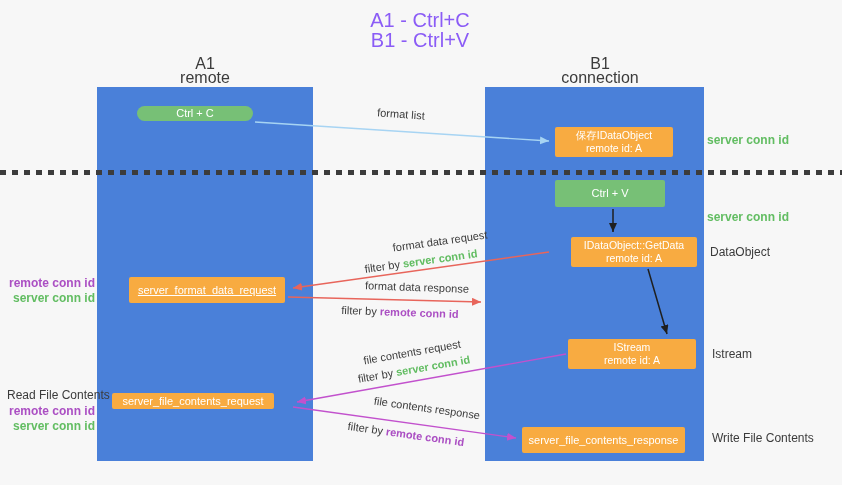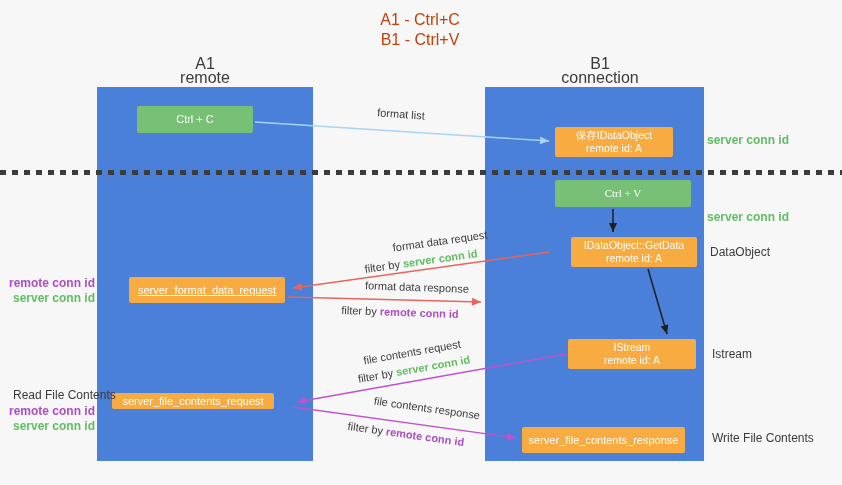--- a/index.html
+++ b/index.html
@@ -4,21 +4,21 @@
 <style>
   :root{
     --lane-blue:#4a80d9; --node-green:#77c076; --node-orange:#f8ab41;
     --arrow-light-blue:#a7d4f3; --arrow-red:#e8655b; --arrow-magenta:#c251cd;
     --text-green:#62bd62; --text-purple:#ab4fc3; --text-dark:#3b3b3b;
   }
   *{box-sizing:border-box;margin:0;padding:0;}
   body{font-family:"Liberation Sans",sans-serif;background:#f7f7f7;}
   .stage{position:relative;width:842px;height:485px;background:#f7f7f7;overflow:hidden;}
   .title{position:absolute;left:320px;top:10px;width:200px;text-align:center;
-         font-size:16px;line-height:20px;color:#c2410c;}
+         font-size:20px;line-height:20px;color:#8b5cf6;}
   .lane{position:absolute;top:87px;height:374px;background:var(--lane-blue);}
   .lane-a{left:97px;width:216px;}
   .lane-b{left:485px;width:219px;}
   .lane-header{position:absolute;top:57px;width:120px;text-align:center;
                font-size:16px;line-height:14px;color:var(--text-dark);}
   .dotted-line{position:absolute;left:0;top:170px;width:842px;height:5px;
                background:repeating-linear-gradient(to right,#3c3c3c 0 6px,transparent 6px 12px);}
   svg.arrows{position:absolute;left:0;top:0;pointer-events:none;}
   .stroke-blue{stroke:var(--arrow-light-blue);stroke-width:1.4;}
   .stroke-red{stroke:var(--arrow-red);stroke-width:1.4;}
@@ -82,30 +82,30 @@
     </defs>
     <line x1="255" y1="122" x2="549" y2="141" class="stroke-blue" marker-end="url(#arr-blue)"></line>
     <line x1="613" y1="209" x2="613" y2="232" class="stroke-black" marker-end="url(#arr-black)"></line>
     <line x1="648" y1="269" x2="667" y2="334" class="stroke-black" marker-end="url(#arr-black)"></line>
     <line x1="549" y1="252" x2="293" y2="288" class="stroke-red" marker-end="url(#arr-red)"></line>
     <line x1="288" y1="297" x2="481" y2="302" class="stroke-red" marker-end="url(#arr-red)"></line>
     <line x1="566" y1="354" x2="297" y2="402" class="stroke-magenta" marker-end="url(#arr-magenta)"></line>
     <line x1="293" y1="407" x2="516" y2="438" class="stroke-magenta" marker-end="url(#arr-magenta)"></line>
   </svg>
 
-  <div class="node green-node" style="left:137px;top:106px;width:116px;height:27px;">
+  <div class="node green-node" style="left:137px;top:106px;width:116px;height:15px;border-radius:10px;">
     <span>Ctrl + C</span>
   </div>
 
   <div class="node orange-node" style="left:555px;top:127px;width:118px;height:30px;font-size:10.5px;">
     <span>保存IDataObject</span>
     <span>remote id: A</span>
   </div>
 
-  <div class="node green-node" style="left:555px;top:180px;width:136px;height:27px;font-family:Liberation Serif, serif;">
+  <div class="node green-node" style="left:555px;top:180px;width:110px;height:27px;">
     <span>Ctrl + V</span>
   </div>
 
   <div class="node orange-node" style="left:551px;top:237px;width:126px;height:30px;font-size:10.5px;margin-left:20px;">
     <span>IDataObject::GetData</span>
     <span>remote id: A</span>
   </div>
 
   <div class="node orange-node" style="left:129px;top:277px;width:156px;height:26px;text-decoration:underline;">
     <span>server_format_data_request</span>
@@ -128,21 +128,21 @@
   <div class="side-label green-text" style="left:707px;top:133px;">server conn id</div>
   <div class="side-label green-text" style="left:707px;top:210px;">server conn id</div>
   <div class="side-label" style="left:710px;top:245px;">DataObject</div>
   <div class="side-label" style="left:712px;top:347px;">Istream</div>
   <div class="side-label" style="left:712px;top:431px;">Write File Contents</div>
 
   <div class="left-labels" style="top:276px;">
     <div class="purple-text">remote conn id</div>
     <div class="green-text">server conn id</div>
   </div>
-  <div class="side-label" style="left:13px;top:388px;">Read File Contents</div>
+  <div class="side-label" style="left:7px;top:388px;">Read File Contents</div>
   <div class="left-labels" style="top:404px;">
     <div class="purple-text">remote conn id</div>
     <div class="green-text">server conn id</div>
   </div>
 
   <div class="edge-label" style="left:401px;top:114px;transform:translate(-50%,-50%) rotate(4deg);">format list</div>
 
   <div class="edge-label" style="left:440px;top:241px;transform:translate(-50%,-50%) rotate(-8deg);">format data request</div>
   <div class="edge-label" style="left:421px;top:261px;transform:translate(-50%,-50%) rotate(-8deg);">
     <span>filter by</span>

